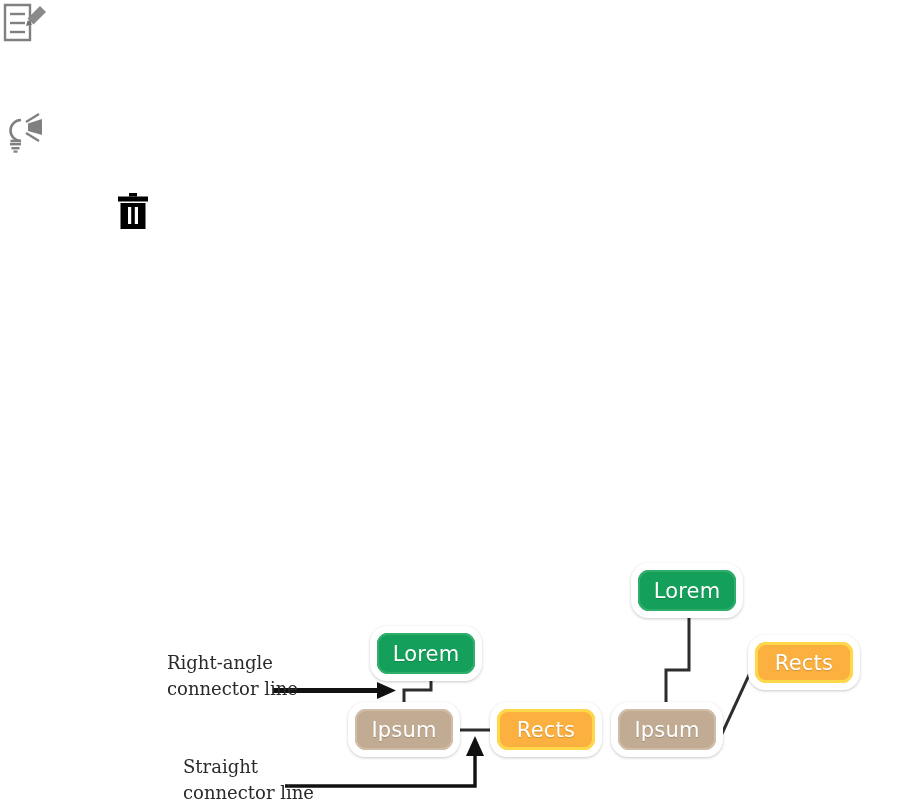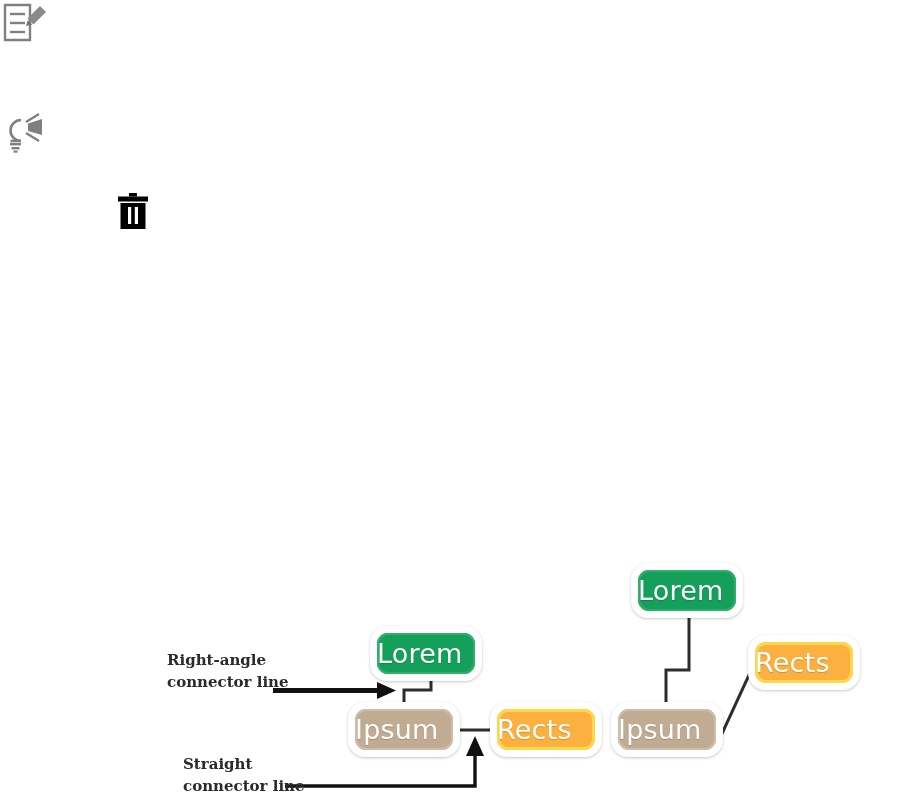--- a/index.html
+++ b/index.html
@@ -40,23 +40,24 @@
     top: 0;
     width: 911px;
     height: 268px;
   }
 
   
   .node {
     position: absolute;
     display: flex;
     align-items: center;
+    justify-content: center;
     border-radius: 11px;
     color: #ffffff;
-    font-size: 27px;
+    font-size: 21px;
     font-family: "DejaVu Sans", sans-serif;
     letter-spacing: 0.2px;
     text-shadow: 0 1px 1px rgba(0,0,0,0.18);
     z-index: 4;
   }
   .node .halo {
     position: absolute;
     left: -7px;
     top: -7px;
     right: -7px;
@@ -84,26 +85,25 @@
   #node-rects-left  { left: 497px; top: 169px; width: 98px; height: 41px; }
   
   #node-lorem-right { left: 638px; top: 30px;  width: 98px; height: 41px; }
   #node-ipsum-right { left: 618px; top: 169px; width: 98px; height: 41px; }
   #node-rects-right { left: 755px; top: 102px; width: 98px; height: 41px; }
 
   
   .callout {
     position: absolute;
     font-family: "DejaVu Serif", serif;
-    font-size: 15px;
+    font-size: 18px;
     color: #2a2a2a;
     line-height: 1.45;
     white-space: nowrap;
     z-index: 5;
-    font-weight: bold;
   }
   #callout-right-angle { left: 167px; top: 650px; }
   #callout-straight    { left: 183px; top: 754px; }
 </style>
 </head>
 <body>
 
 <div class="margin-icon" id="icon-note">
   <svg width="46" height="42" viewBox="0 0 46 42" aria-hidden="true">
     <g fill="none" stroke="#808080" stroke-width="2.4">

